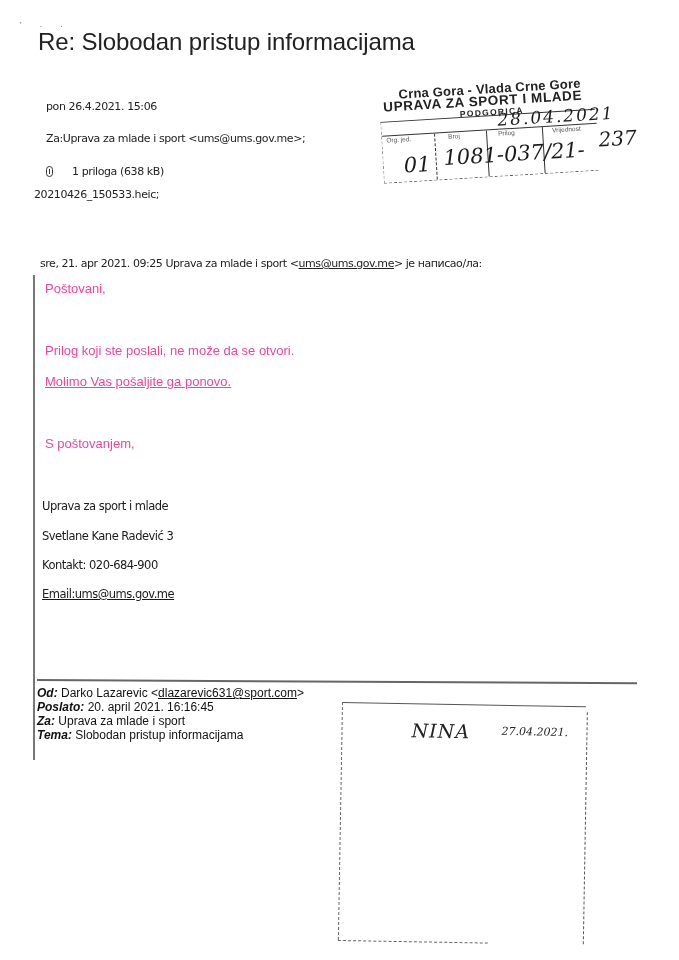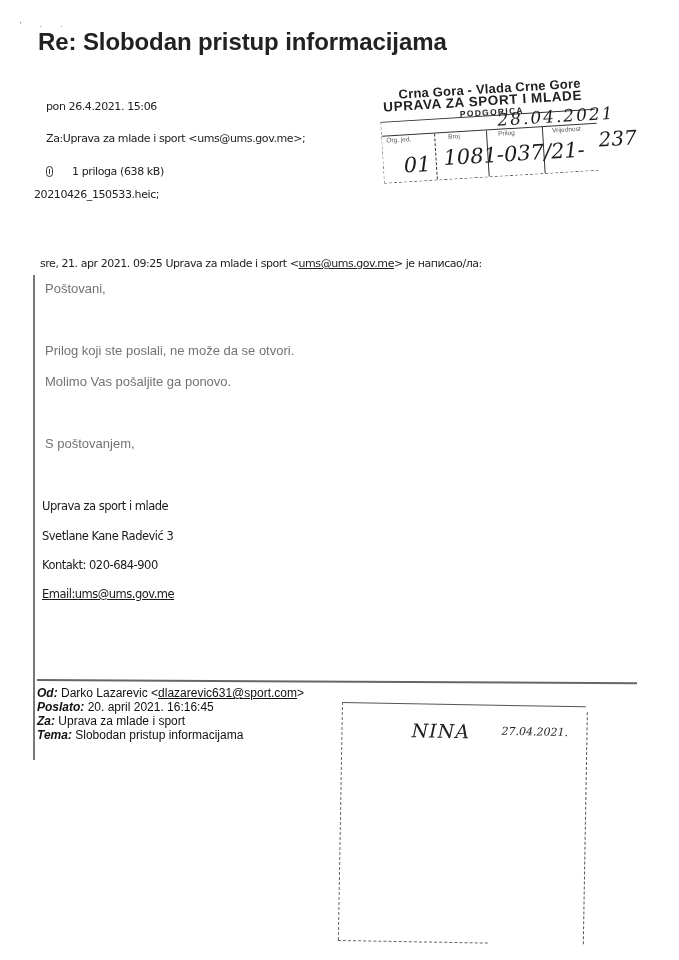--- a/index.html
+++ b/index.html
@@ -1,21 +1,21 @@
 <!DOCTYPE html>
 <html><head>
   <meta charset="utf-8">
   <style>
     * { box-sizing: border-box; margin: 0; padding: 0; }
     html, body { width: 679px; height: 960px; background: #ffffff; overflow: hidden; }
     body { position: relative; font-family: "Liberation Sans", "DejaVu Sans", sans-serif; color: #1a1a1a; }
 
     .scan-dots { position: absolute; left: 20px; top: 20px; font-size: 8px; color: #444; letter-spacing: 8px; }
 
-    .mail-title { position: absolute; left: 38px; top: 28px; font-size: 24px; color: #222; font-weight: bold; letter-spacing: -0.1px; }
+    .mail-title { position: absolute; left: 38px; top: 28px; font-size: 24px; color: #222; font-weight: normal; letter-spacing: -0.1px; }
 
     .meta { position: absolute; left: 46px; font-size: 11px; color: #222; font-family: "DejaVu Sans", sans-serif; letter-spacing: -0.4px; }
     .meta-date { top: 100px; }
     .meta-to { top: 132px; }
     .meta-attach { top: 165px; display: flex; align-items: center; gap: 19px; }
     .meta-file { top: 188px; left: 34px; }
     .clip-icon { display: inline-block; width: 7px; height: 11px; border: 1.5px solid #333; border-radius: 4px; position: relative; }
     .clip-icon::after { content: ""; position: absolute; left: 1.5px; top: 2px; width: 1px; height: 5px; background: #333; }
 
     
@@ -31,24 +31,24 @@
     .hw-date { left: 116px; top: -6px; font-size: 17px; letter-spacing: 2px; }
     .hw-org { left: 20px; top: 32px; font-size: 21px; }
     .hw-num { left: 60px; top: 27px; font-size: 21px; letter-spacing: 0px; }
     .hw-tail { left: 216px; top: 18px; font-size: 20px; }
 
     .reply-intro { position: absolute; left: 40px; top: 257px; font-size: 11px; color: #222; font-family: "DejaVu Sans", sans-serif; letter-spacing: -0.45px; }
     .reply-intro a { color: #222; text-decoration: underline; }
 
     .quote-bar { position: absolute; left: 33px; top: 275px; width: 1.5px; height: 485px; background: #777; }
 
-    .body-text { position: absolute; left: 45px; font-size: 13px; color: #737373; }
+    .body-text { position: absolute; left: 45px; font-size: 13px; color: #ec4899; }
     .b-greet { top: 281px; }
     .b-line1 { top: 343px; }
-    .b-line2 { top: 374px; }
+    .b-line2 { top: 374px; text-decoration: underline; }
     .b-regards { top: 436px; }
 
     .sig { position: absolute; left: 42px; font-size: 11.5px; color: #1a1a1a; font-family: "DejaVu Sans", sans-serif; letter-spacing: -0.5px; }
     .sig-1 { top: 499px; }
     .sig-2 { top: 529px; }
     .sig-3 { top: 558px; }
     .sig-4 { top: 587px; text-decoration: underline; }
 
     .sep-line { position: absolute; left: 37px; top: 679px; width: 600px; height: 1.5px; background: #666; transform: rotate(0.3deg); transform-origin: left; }
 

